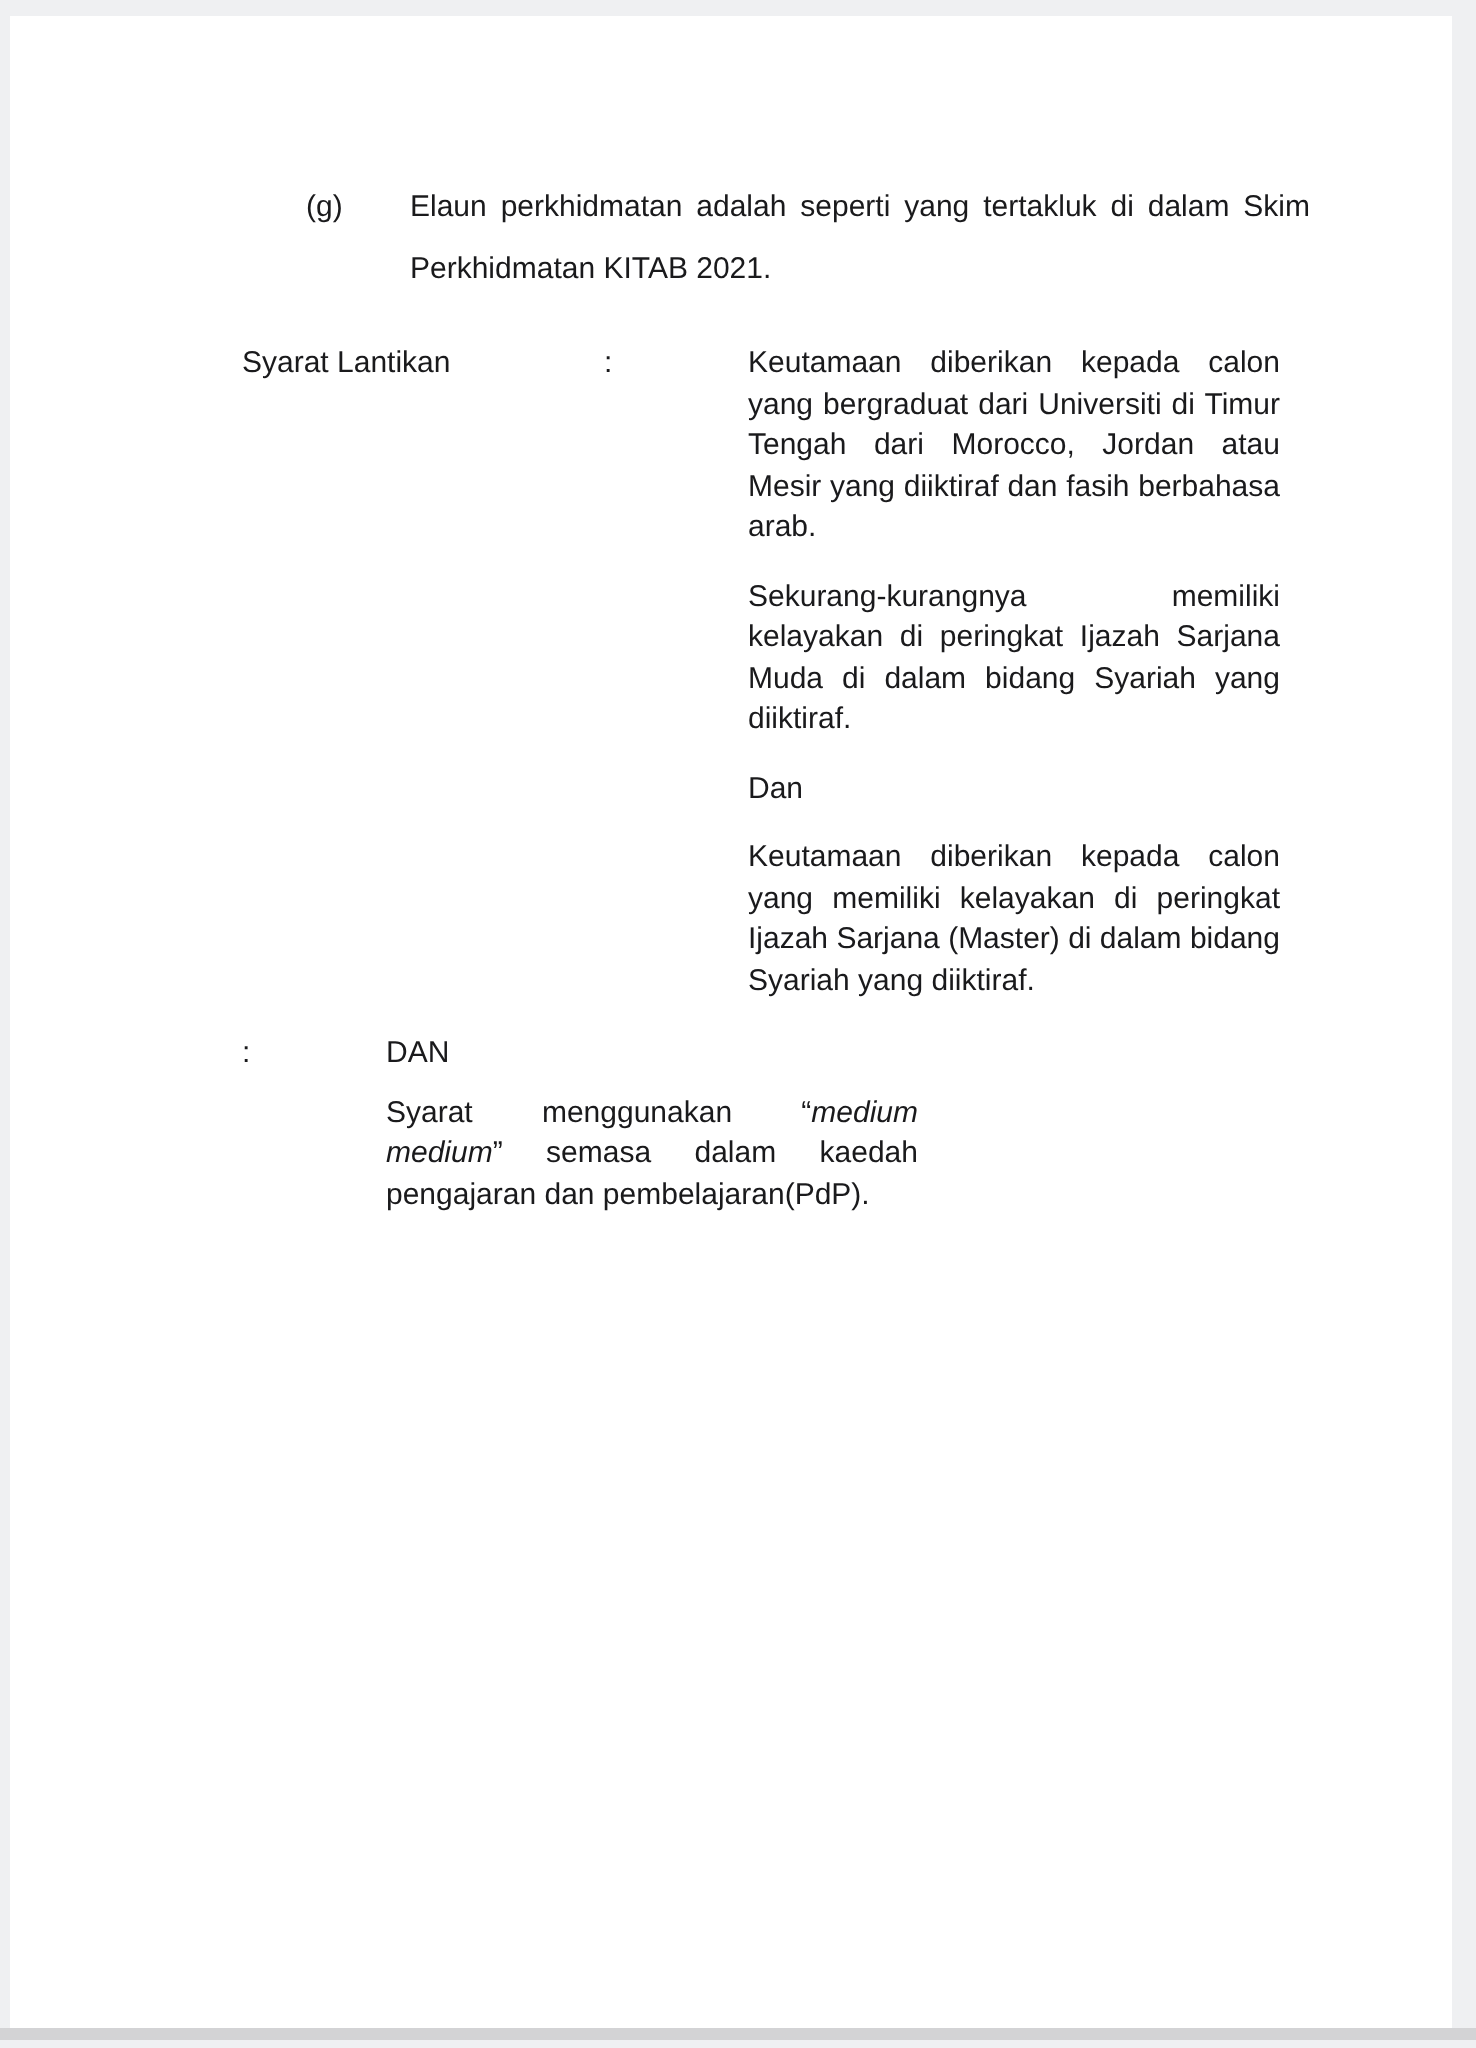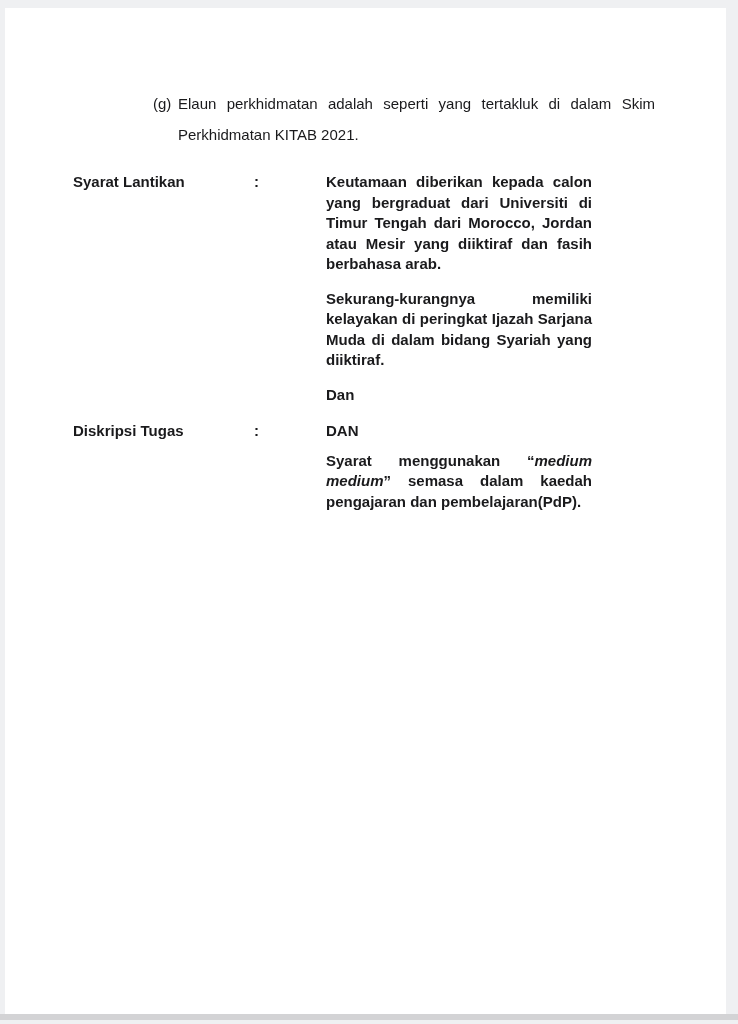--- a/index.html
+++ b/index.html
@@ -25,29 +25,28 @@
   }
   
   .intro-row {
     display: flex;
     margin-left: 148px;
     width: 502px;
     font-size: 15px;
     line-height: 31px;
   }
   .intro-marker { flex: 0 0 25px; }
-  .intro-text  { flex: 1; text-align: justify; }
+  .intro-text  { flex: 1; text-align: justify; margin-left: 27px; }
 
   
   .section {
     display: flex;
-    margin-left: 68px;
+    margin-left: 116px;
     font-size: 15px;
     line-height: 20.5px;
-    font-weight: bold;
   }
   .section.first { margin-top: 22px; }
   .section + .section { margin-top: 16px; }
   .sec-label { flex: 0 0 181px; }
   .sec-colon { flex: 0 0 72px; }
   .sec-body  { width: 266px; text-align: justify; }
   .sec-body p { margin: 0 0 14px 0; }
   .sec-body p:last-child { margin-bottom: 0; }
   .sec-body p.gap-tiny  { margin-bottom: 4px; }
   .sec-body p.gap-small { margin-bottom: 9px; }
@@ -72,25 +71,25 @@
       <div class="intro-text">Elaun perkhidmatan adalah seperti yang tertakluk di dalam Skim Perkhidmatan KITAB 2021.</div>
     </div>
 
     <div class="section first">
       <div class="sec-label">Syarat Lantikan</div>
       <div class="sec-colon">:</div>
       <div class="sec-body">
         <p>Keutamaan diberikan kepada calon yang bergraduat dari Universiti di Timur Tengah dari Morocco, Jordan atau Mesir yang diiktiraf dan fasih berbahasa arab.</p>
         <p>Sekurang-kurangnya memiliki kelayakan di peringkat Ijazah Sarjana Muda di dalam bidang Syariah yang diiktiraf.</p>
         <p>Dan</p>
+        <p>Keutamaan diberikan kepada calon yang memiliki kelayakan di peringkat Ijazah Sarjana (Master) di dalam bidang Syariah yang diiktiraf.</p>
       </div>
     </div>
 
     <div class="section">
-      <div class="sec-label">Diskripsi Tugas</div>
       <div class="sec-colon">:</div>
       <div class="sec-body">
         <p class="gap-small">DAN</p>
         <p><span>Syarat menggunakan “</span><em>medium medium</em><span>” semasa dalam kaedah pengajaran dan pembelajaran(PdP).</span></p>
       </div>
     </div>
 
   </div>
   <div class="bottom-bar"></div>
 </div>

